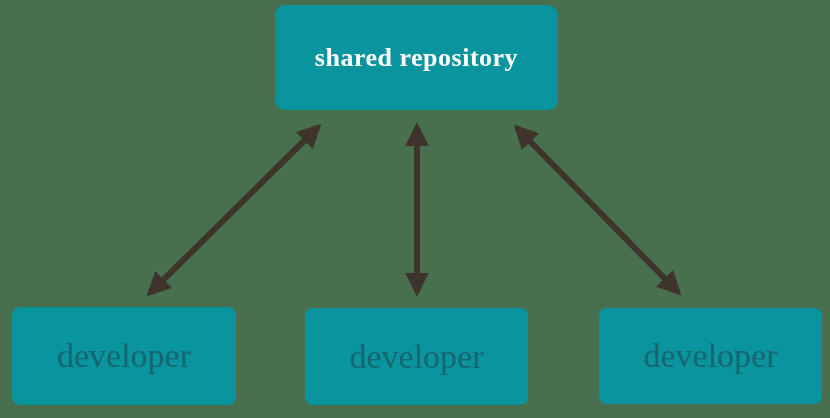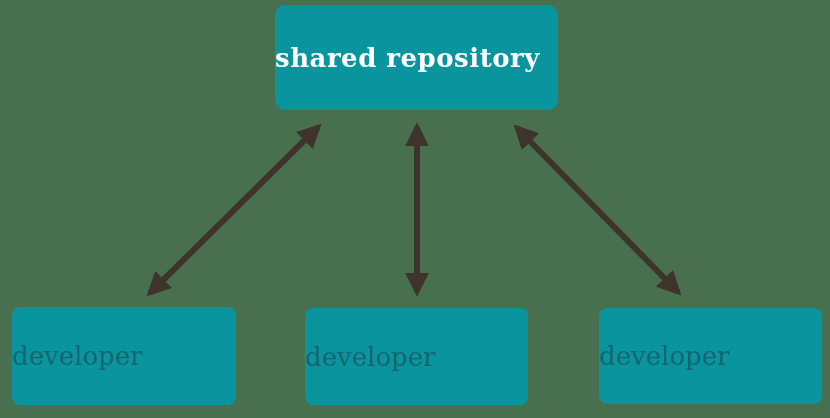--- a/index.html
+++ b/index.html
@@ -30,39 +30,40 @@
   }
   .arrow-head {
     fill: var(--arrow, #3e342c);
   }
   .node {
     position: absolute;
     background: var(--node-fill, #0a949e);
     border-radius: 10px;
     display: flex;
     align-items: center;
-    justify-content: flex-start;
+    justify-content: center;
     box-sizing: border-box;
+    font-family: Liberation Serif, serif;
   }
   .node.repo {
     left: 275px;
     top: 5px;
     width: 283px;
     height: 105px;
   }
   .node.repo .node-label {
     color: var(--title-text, #ffffff);
     font-weight: bold;
     font-size: 26px;
     letter-spacing: 0.5px;
   }
   .node.dev .node-label {
     color: var(--body-text, #156570);
     font-weight: normal;
-    font-size: 26px;
+    font-size: 34px;
   }
   .node.dev1 { left: 12px;  top: 307px; width: 224px; height: 98px; border-radius: 8px; }
   .node.dev2 { left: 305px; top: 308px; width: 223px; height: 97px; border-radius: 8px; }
   .node.dev3 { left: 599px; top: 308px; width: 223px; height: 96px; border-radius: 8px; }
 </style>
 </head>
 <body>
 
 <div id="canvas">
 

